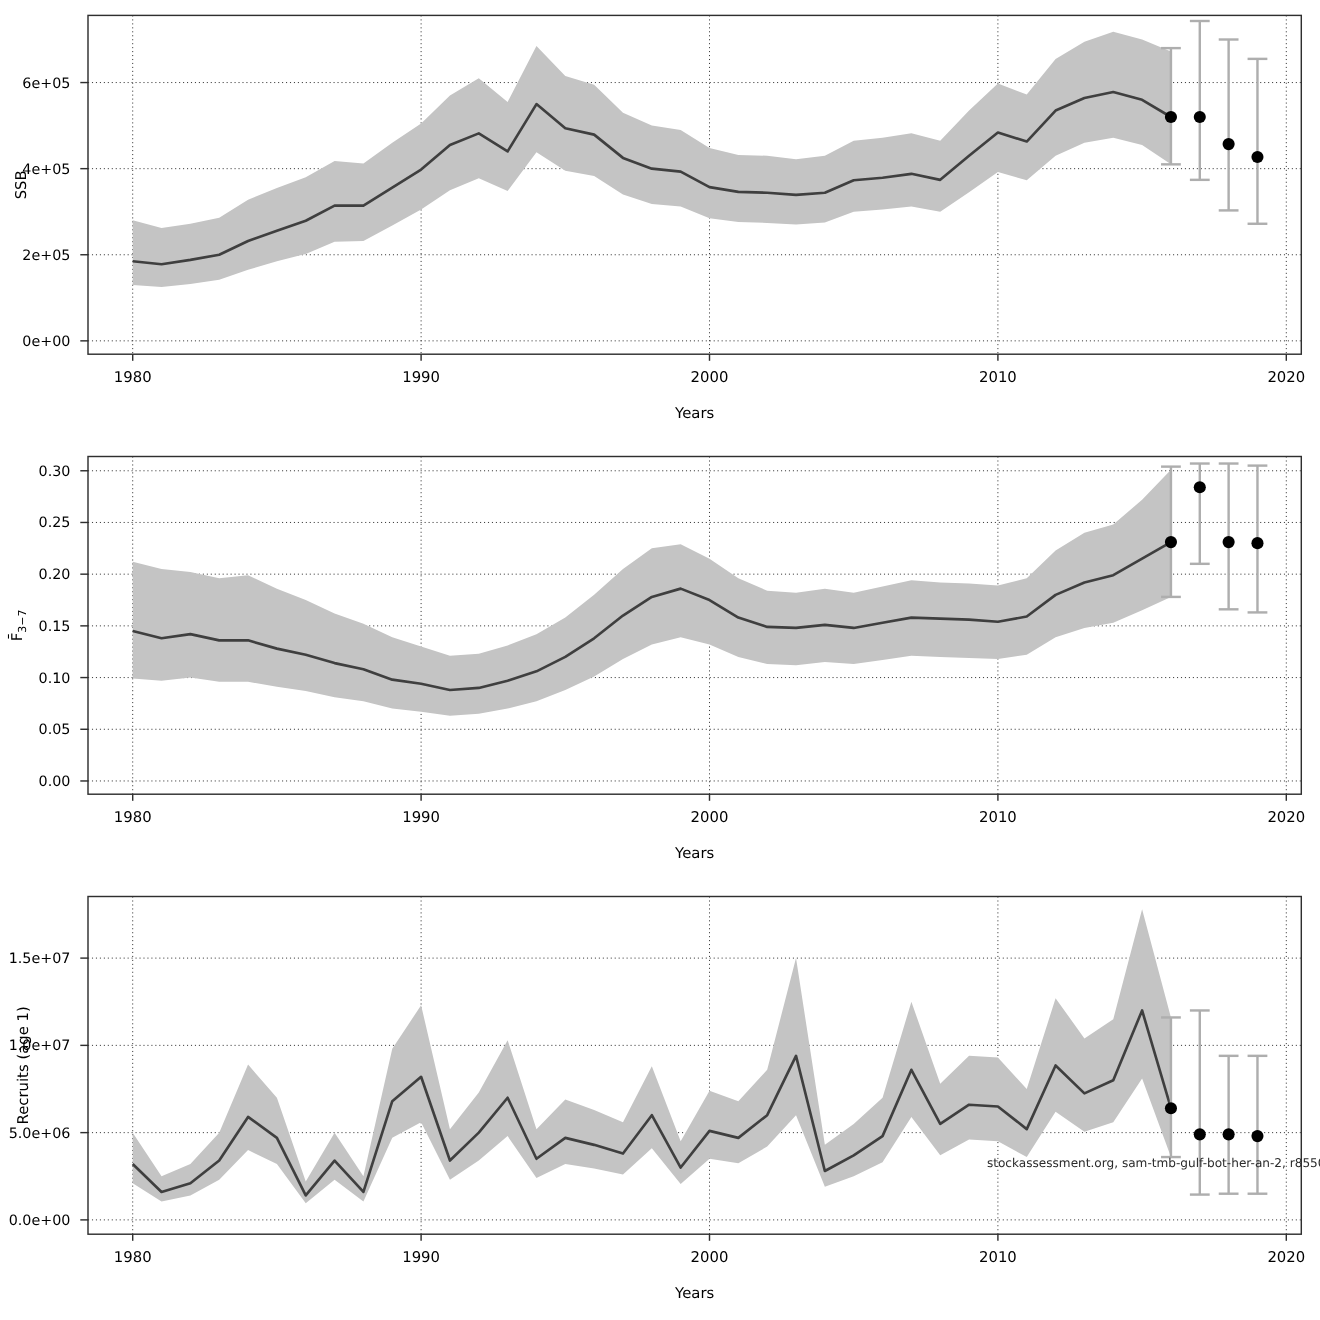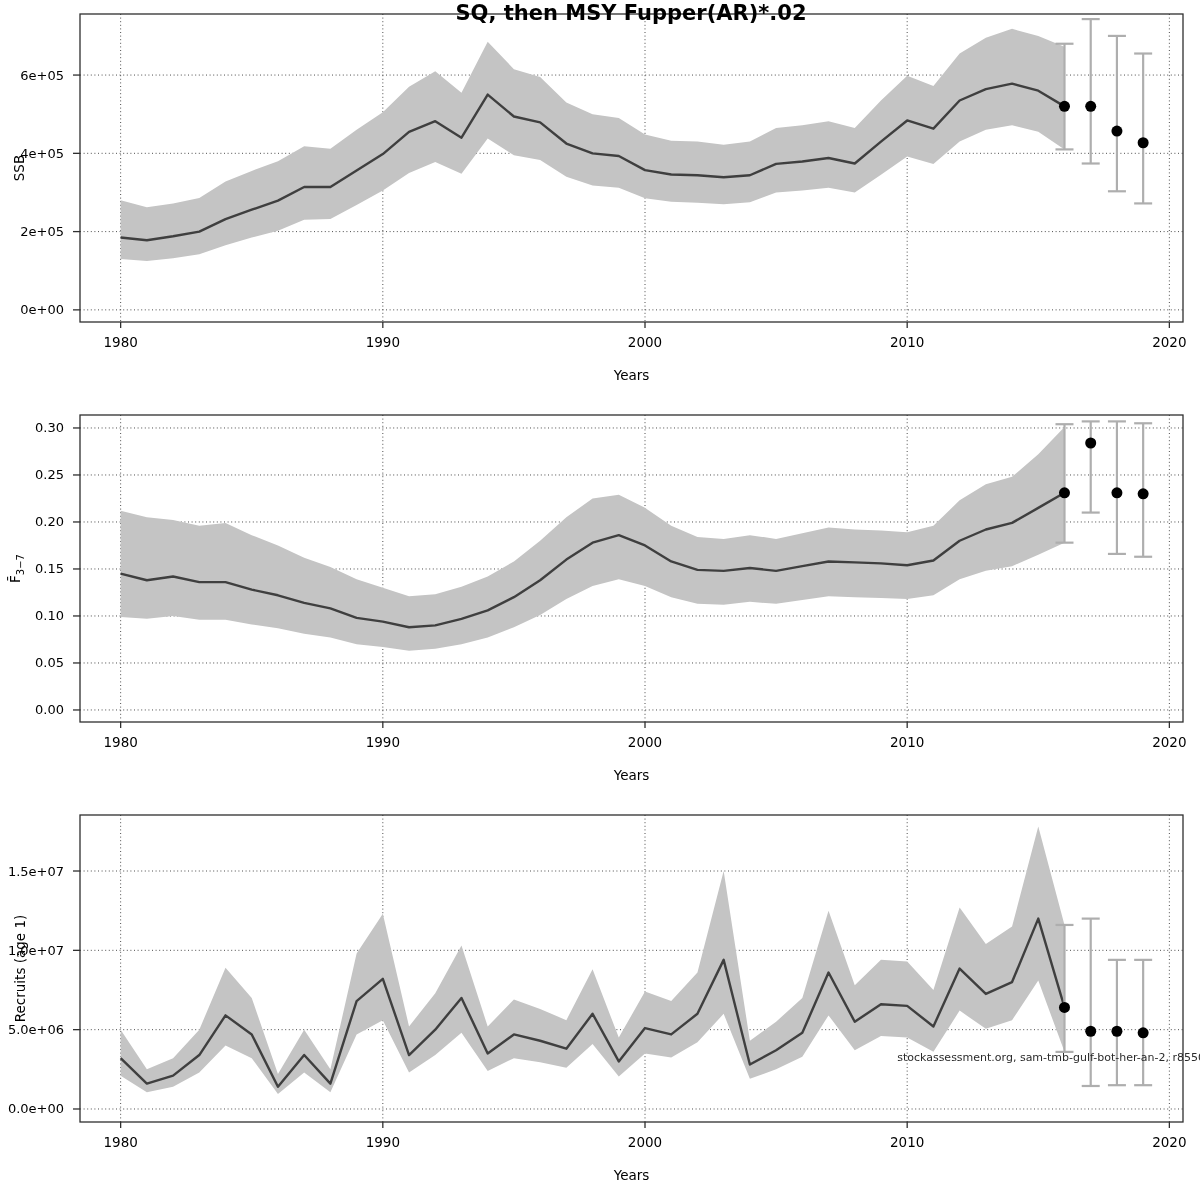--- a/index.html
+++ b/index.html
@@ -35,21 +35,20 @@
     color: #2b2b2b;
     white-space: nowrap;
     z-index: 3;
   }
   svg text { font-family: "DejaVu Sans", "Liberation Sans", sans-serif; }
 </style>
 </head>
 <body>
 
 <div class="figure">
-  <div class="chart-title">SQ, then MSY Fupper(AR)*.02</div>
   <svg id="chart-svg" width="1200" height="1200" viewBox="0 0 1200 1200">
       <g>
         <g stroke="#3a3a3a" stroke-width="0.9" stroke-dasharray="1 2.6">
           <line x1="120.63822201093302" y1="14" x2="120.63822201093302" y2="322"></line>
           <line x1="382.8202995008312" y1="14" x2="382.8202995008312" y2="322"></line>
           <line x1="645.0023769907294" y1="14" x2="645.0023769907294" y2="322"></line>
           <line x1="907.1844544806276" y1="14" x2="907.1844544806276" y2="322"></line>
           <line x1="1169.3665319705258" y1="14" x2="1169.3665319705258" y2="322"></line>
           <line x1="80" y1="309.86785260482844" x2="1183" y2="309.86785260482844"></line>
           <line x1="80" y1="231.59593392630242" x2="1183" y2="231.59593392630242"></line>

